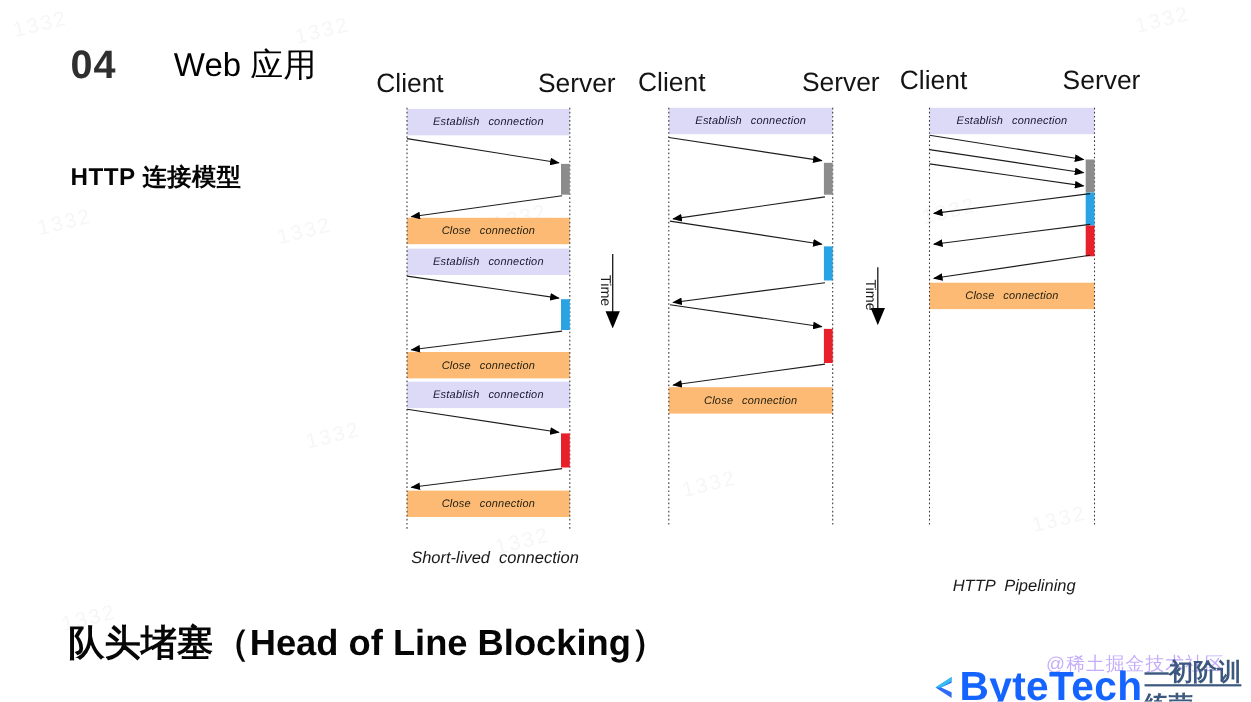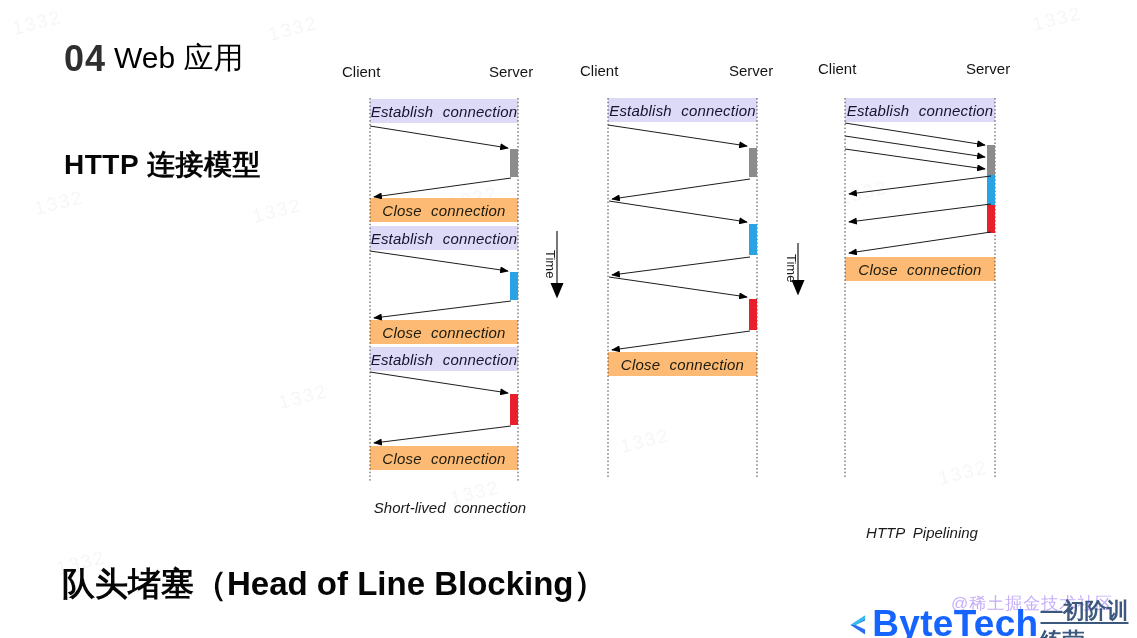--- a/index.html
+++ b/index.html
@@ -1,30 +1,30 @@
 <!DOCTYPE html>
 <html><head>
 <meta charset="utf-8">
 <style>
   html,body { margin:0; padding:0; background:#ffffff; }
   .page {
     position:relative; width:1137px; height:638px; background:#ffffff;
     font-family:"Liberation Sans", sans-serif; overflow:hidden;
   }
   
-  .top-heading { position:absolute; left:64px; top:38px; display:flex; align-items:flex-start; }
+  .top-heading { position:absolute; left:64px; top:38px; display:flex; align-items:flex-end;gap:44px; }
   .slide-number { font-size:36px; font-weight:bold; color:#2f2f2f; letter-spacing:1px; }
   .section-title { font-size:30px; color:#000000; margin-left:8px; }
-  .main-heading { position:absolute; left:64px; top:146px; font-size:28px; font-weight:bold; color:#060606; letter-spacing:0.5px; }
+  .main-heading { position:absolute; left:64px; top:146px; font-size:22px; font-weight:bold; color:#060606; letter-spacing:0.5px; }
   .bottom-heading { position:absolute; left:62px; top:562px; font-size:33px; font-weight:bold; color:#060606; }
 
   
-  .endpoint-label { position:absolute; font-size:15px; color:#141414; }
+  .endpoint-label { position:absolute; font-size:24px; color:#141414; }
   .band { position:absolute; height:24px; display:flex; align-items:center; justify-content:center;
-          font-style:italic; font-size:15px; word-spacing:5px; letter-spacing:0.2px; }
+          font-style:italic; font-size:10px; word-spacing:5px; letter-spacing:0.2px; }
   .band.establish { background:#dcdaf6; color:#15152e; }
   .band.close { background:#fdba74; color:#1c1c0e; }
   .caption { position:absolute; font-style:italic; font-size:15px; color:#1a1a1a; text-align:center; word-spacing:4px; }
 
   
   .overlay { position:absolute; left:0; top:0; pointer-events:none; }
 
   
   .wm { position:absolute; transform:rotate(-14deg); color:#70708a; opacity:0.06;
         font-size:19px; letter-spacing:2px; white-space:nowrap; }

